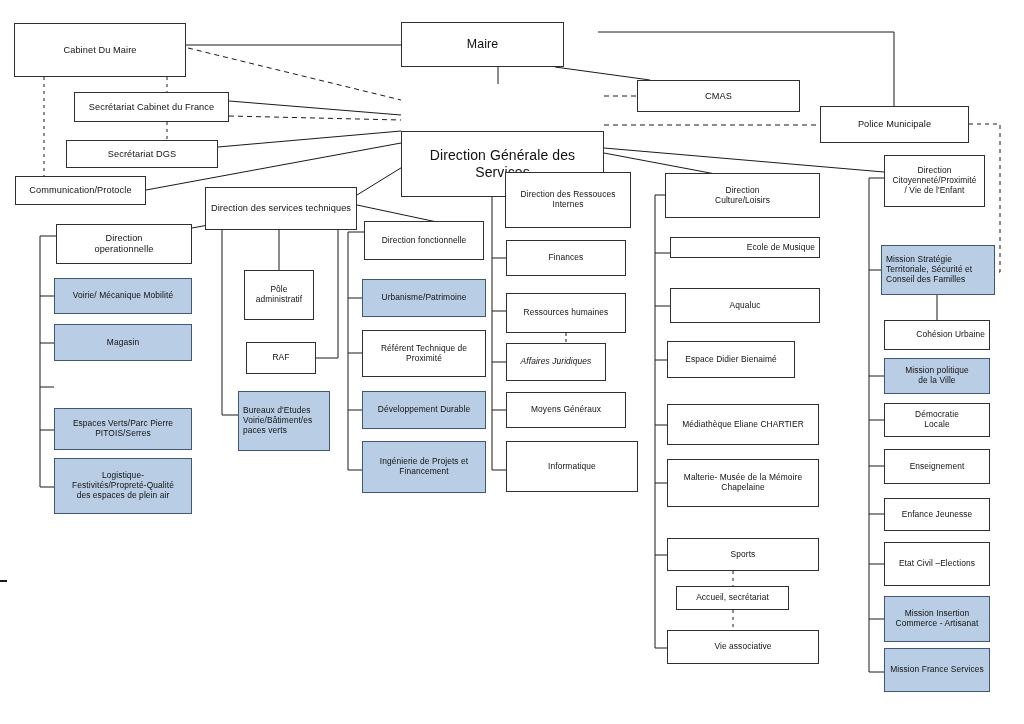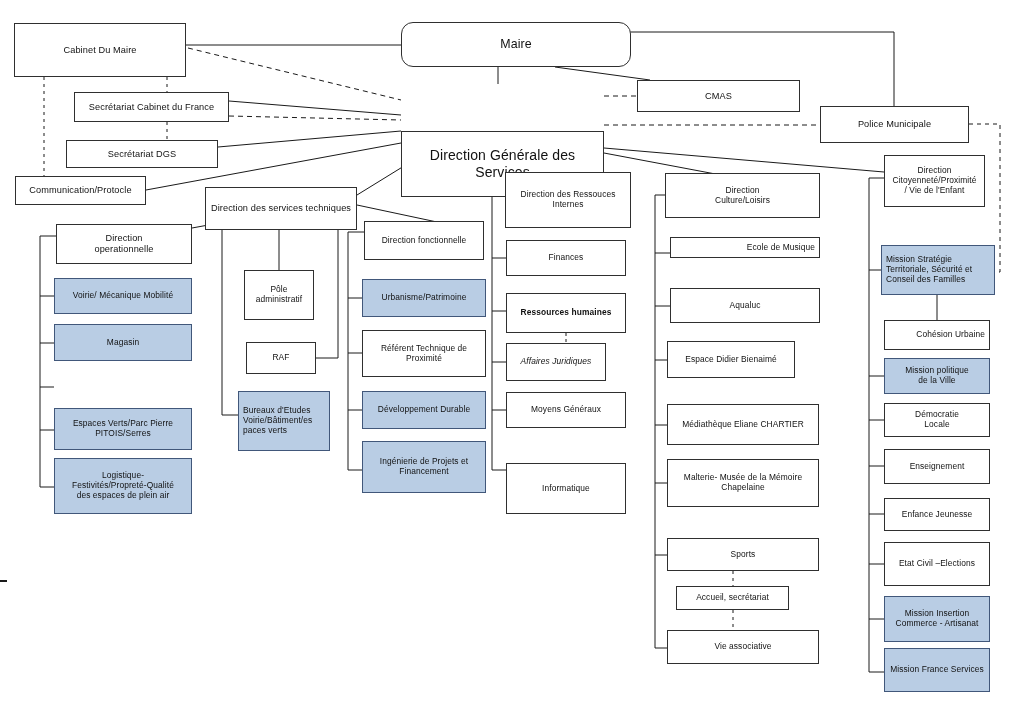--- a/index.html
+++ b/index.html
@@ -163,21 +163,21 @@
       <path d="M 869 619 L 884 619"></path>
       <path d="M 869 672 L 884 672"></path>
 
       <path d="M 937 295 L 937 320"></path>
 
     </g>
   </svg>
 
   <div class="tickmark" style="left:0px; top:580px;"></div>
 
-  <div class="node t13" style="left: 401px; top: 22px; width: 230px; height: 45px; border-radius: 12px;">
+  <div class="node t13" style="left: 401px; top: 22px; width: 163px; height: 45px;">
     <span class="lbl">Maire</span>
     </div>
 
   <div class="node t10" style="left: 14px; top: 23px; width: 172px; height: 54px;">
     <span class="lbl">Cabinet Du Maire</span>
     </div>
 
   <div class="node t10" style="left: 74px; top: 92px; width: 155px; height: 30px;">
     <span class="lbl">Secrétariat Cabinet du France</span>
     </div>
@@ -270,33 +270,33 @@
 
   <div class="node t9" style="left: 505px; top: 172px; width: 126px; height: 56px;">
     <span class="lbl">Direction des Ressouces
 Internes</span>
     </div>
 
   <div class="node t9" style="left: 506px; top: 240px; width: 120px; height: 36px;">
     <span class="lbl">Finances</span>
     </div>
 
-  <div class="node t9" style="left: 506px; top: 293px; width: 120px; height: 40px; font-weight: bold;">
+  <div class="node t9" style="left: 506px; top: 293px; width: 120px; height: 40px;">
     <span class="lbl">Ressources humaines</span>
     </div>
 
   <div class="node t9" style="left: 506px; top: 343px; width: 100px; height: 38px; font-style: italic;">
     <span class="lbl">Affaires Juridiques</span>
     </div>
 
   <div class="node t9" style="left: 506px; top: 392px; width: 120px; height: 36px;">
     <span class="lbl">Moyens Généraux</span>
     </div>
 
-  <div class="node t9" style="left: 506px; top: 463px; width: 120px; height: 51px; align-items: center;">
+  <div class="node t9" style="left: 506px; top: 441px; width: 132px; height: 51px; align-items: center;">
     <span class="lbl">Informatique</span>
     </div>
 
   <div class="node t9" style="left: 665px; top: 173px; width: 155px; height: 45px;">
     <span class="lbl">Direction
 Culture/Loisirs</span>
     </div>
 
   <div class="node t9" style="left: 670px; top: 237px; width: 150px; height: 21px; text-align: right;">
     <span class="lbl">Ecole de Musique</span>

